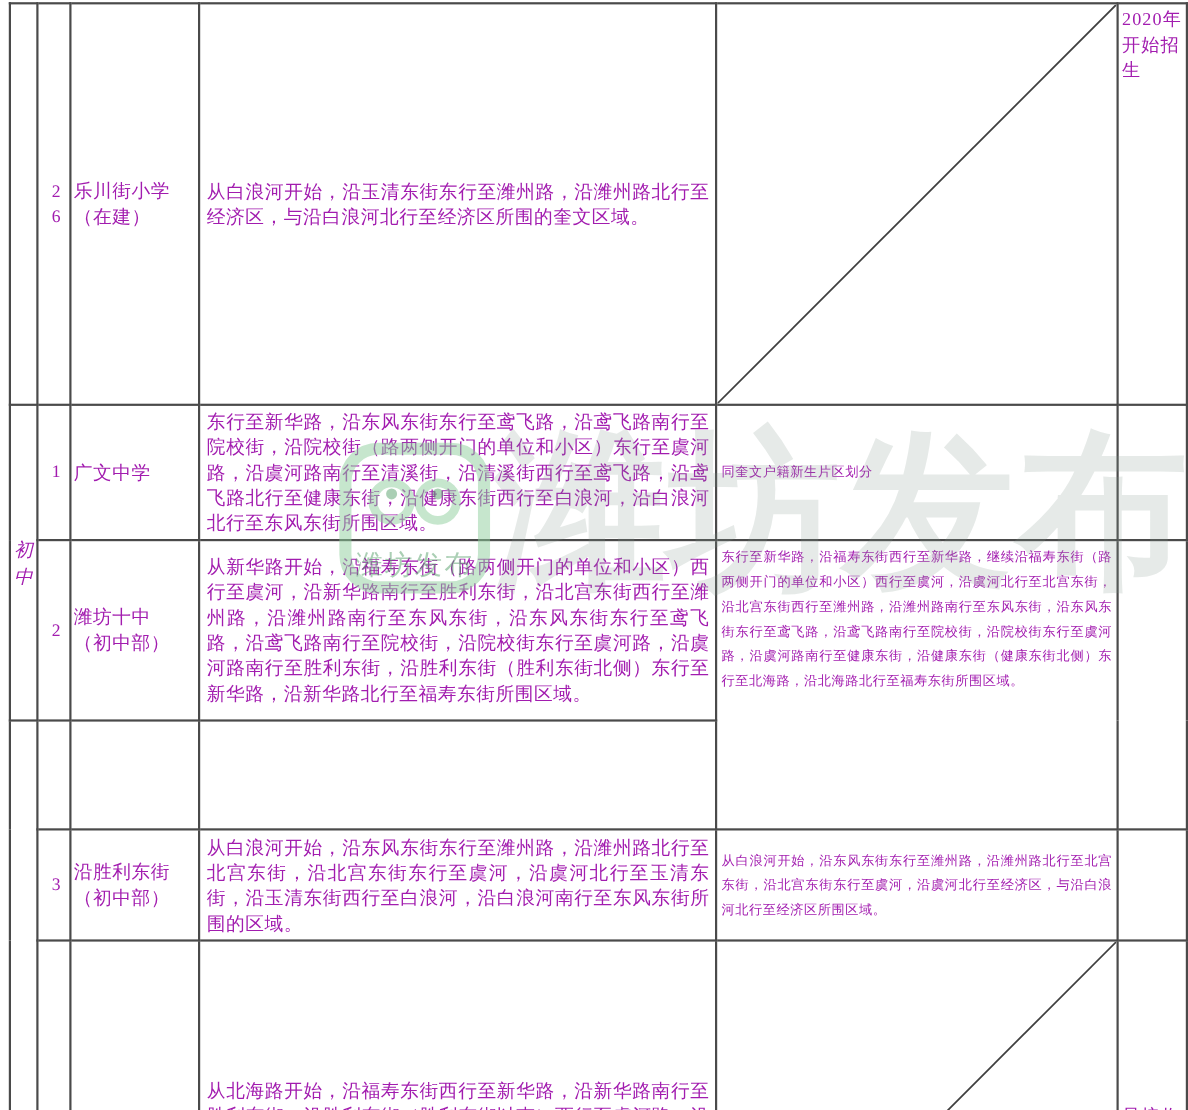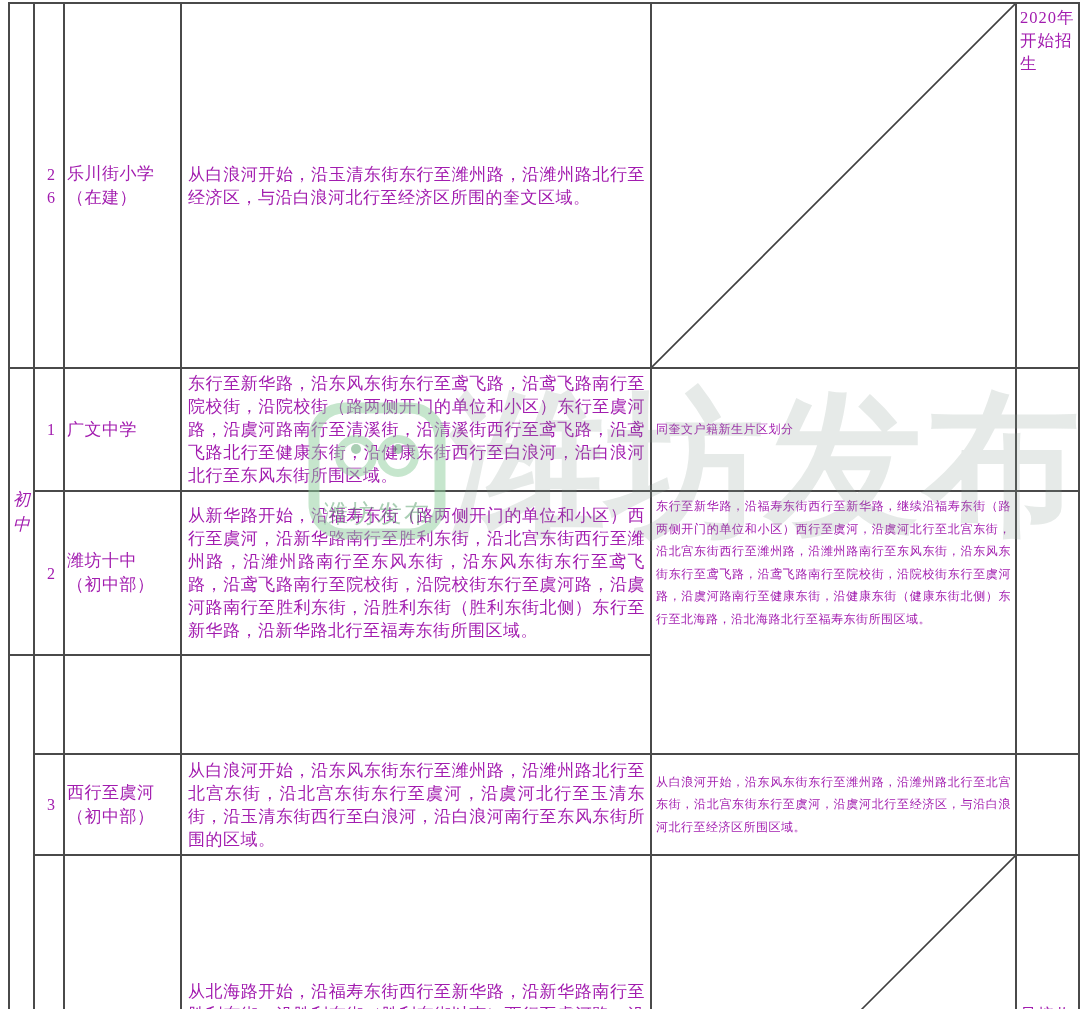--- a/index.html
+++ b/index.html
@@ -122,21 +122,21 @@
       <tr style="height:99px">
         <td class="c-sec" rowspan="7"></td>
         <td class="c-no"></td>
         <td class="c-name"></td>
         <td class="c-zone"></td>
       </tr>
 
       <tr style="height:101px">
         <td class="c-no">3</td>
         <td class="c-name">
-          <div class="nm">西行至虞河</div>
+          <div class="nm">沿胜利东街</div>
           <div class="nm">（初中部）</div>
         </td>
         <td class="c-zone">从白浪河开始，沿东风东街东行至潍州路，沿潍州路北行至北宫东街，沿北宫东街东行至虞河，沿虞河北行至玉清东街，沿玉清东街西行至白浪河，沿白浪河南行至东风东街所围的区域。</td>
         <td class="c-zone2">从白浪河开始，沿东风东街东行至潍州路，沿潍州路北行至北宫东街，沿北宫东街东行至虞河，沿虞河北行至经济区，与沿白浪河北行至经济区所围区域。</td>
         <td class="c-note"></td>
       </tr>
 
       <tr style="height:120px">
         <td class="c-no">4</td>
         <td class="c-name">

